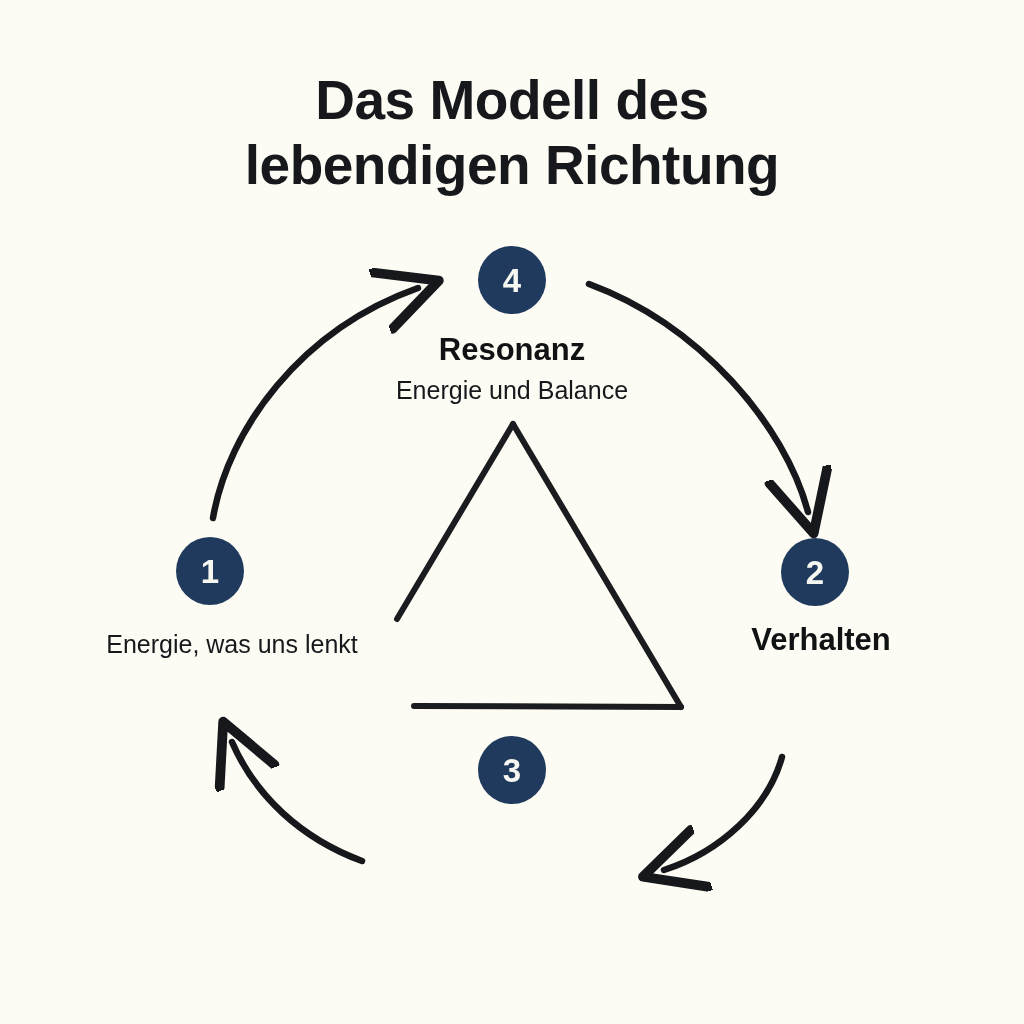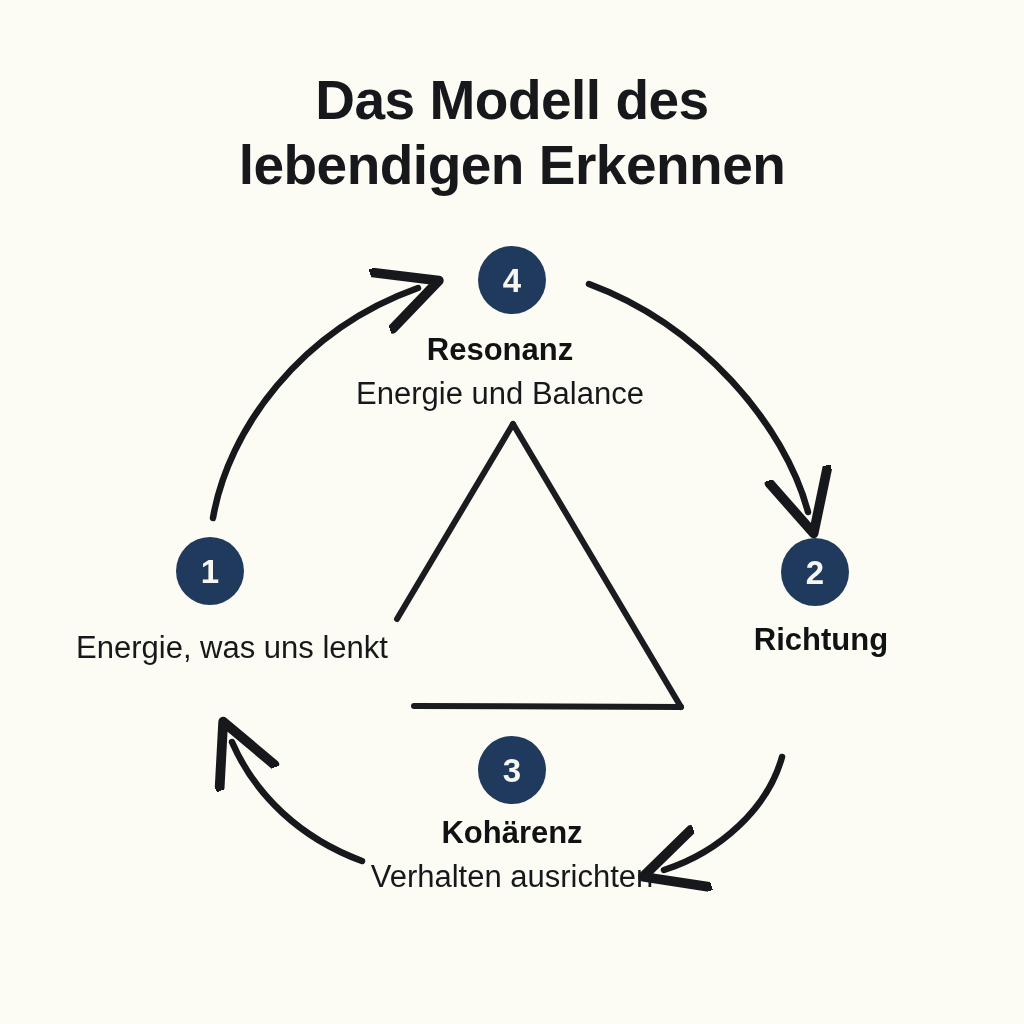--- a/index.html
+++ b/index.html
@@ -70,41 +70,41 @@
     text-align: center;
     color: #101214;
   }
   .node-title {
     font-size: 31px;
     font-weight: bold;
     line-height: 1.15;
     white-space: nowrap;
   }
   .node-sub {
-    font-size: 31px;
+    font-size: 25px;
     font-weight: normal;
     line-height: 1.3;
     margin-top: 6px;
     color: #16181C;
   }
   .node-sub .sline { display: block; white-space: nowrap; }
 
-  #node-4-text { left: 300px; top: 332px; width: 400px; }
+  #node-4-text { left: 312px; top: 332px; width: 400px; }
   #node-1-text { left: 32px;  top: 622px; width: 400px; }
   #node-2-text { left: 621px; top: 622px; width: 400px; }
   #node-3-text { left: 312px; top: 815px; width: 400px; }
 </style>
 </head>
 <body>
 
 <div id="stage">
 
   <div id="title">
     <span class="tline">Das Modell des</span>
-    <span class="tline">lebendigen Erkennen</span>
+    <span class="tline">lebendigen Richtung</span>
   </div>
 
   <svg id="canvas" viewBox="0 0 1024 1024">
     <defs>
       <marker id="ah" markerWidth="13" markerHeight="13" refX="6.2" refY="5.2" orient="auto" markerUnits="strokeWidth">
         <path d="M0.4,0.6 L9.6,5.2 L0.4,9.8" fill="none" stroke="#16181C" stroke-width="1.5" stroke-linecap="round" stroke-linejoin="round"></path>
       </marker>
     </defs>
 
     <g>
@@ -138,26 +138,20 @@
   <div class="node-text" id="node-1-text">
     <div class="node-sub">
       <span class="sline">Energie, was uns lenkt</span>
     </div>
   </div>
 
   <div class="badge" id="badge-2">
     <span>2</span>
   </div>
   <div class="node-text" id="node-2-text">
-    <div class="node-title">Richtung</div>
+    <div class="node-title">Verhalten</div>
   </div>
 
   <div class="badge" id="badge-3">
     <span>3</span>
   </div>
-  <div class="node-text" id="node-3-text">
-    <div class="node-title">Kohärenz</div>
-    <div class="node-sub">
-      <span class="sline">Verhalten ausrichten</span>
-    </div>
-  </div>
 
 </div>
 
 </body></html>

